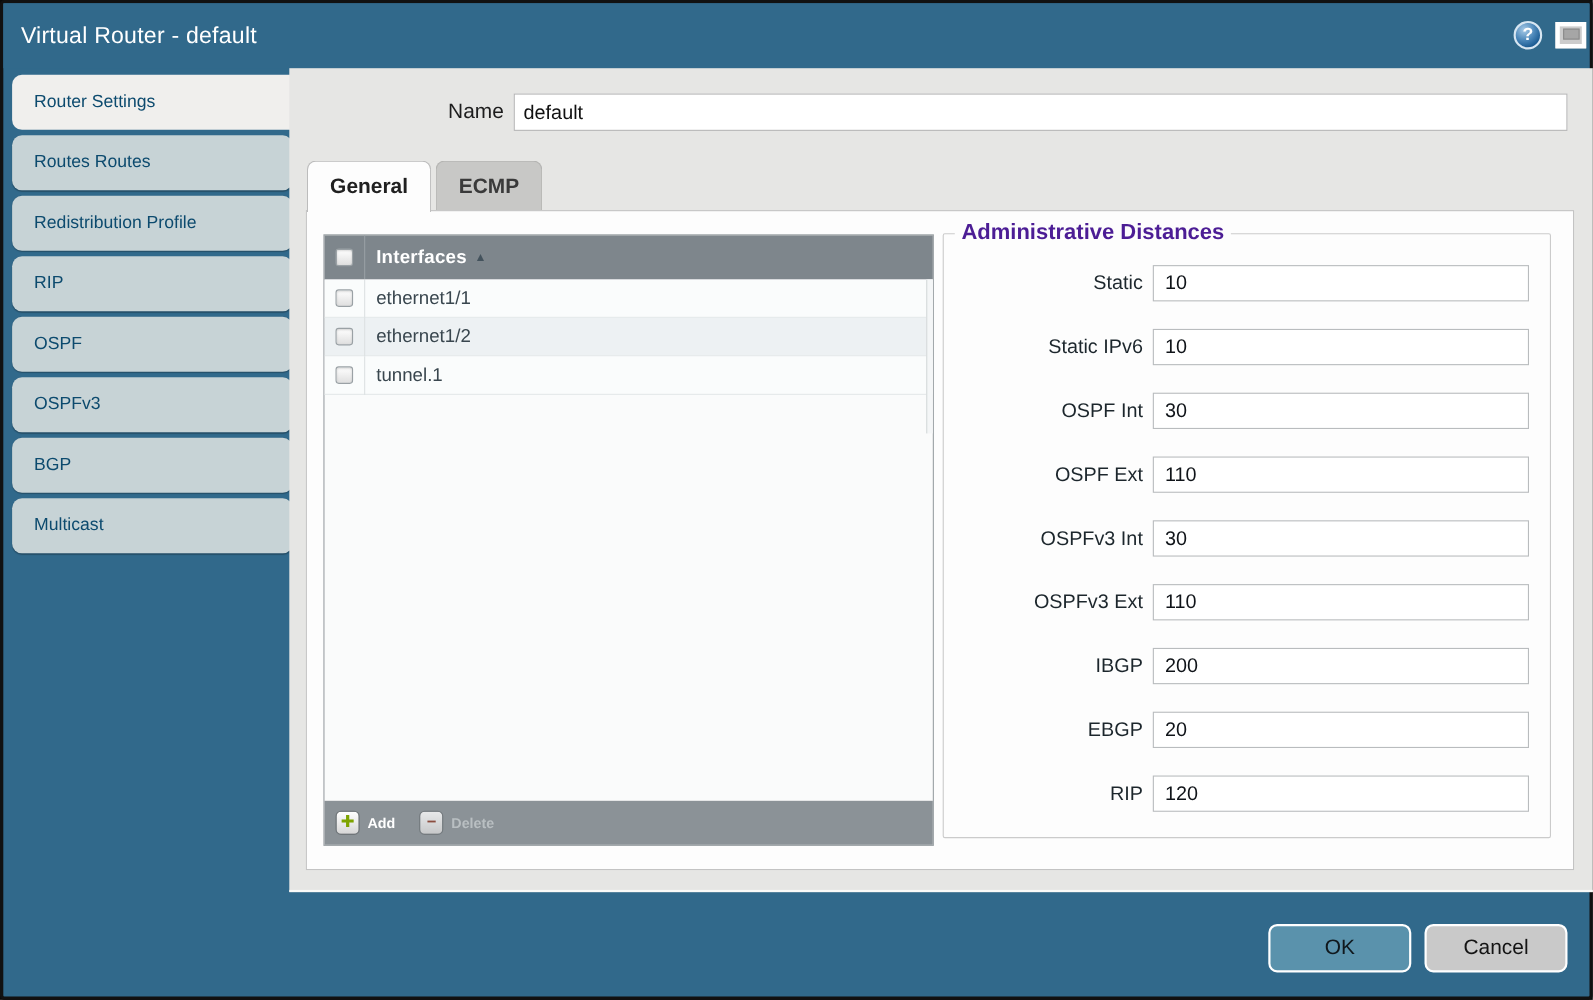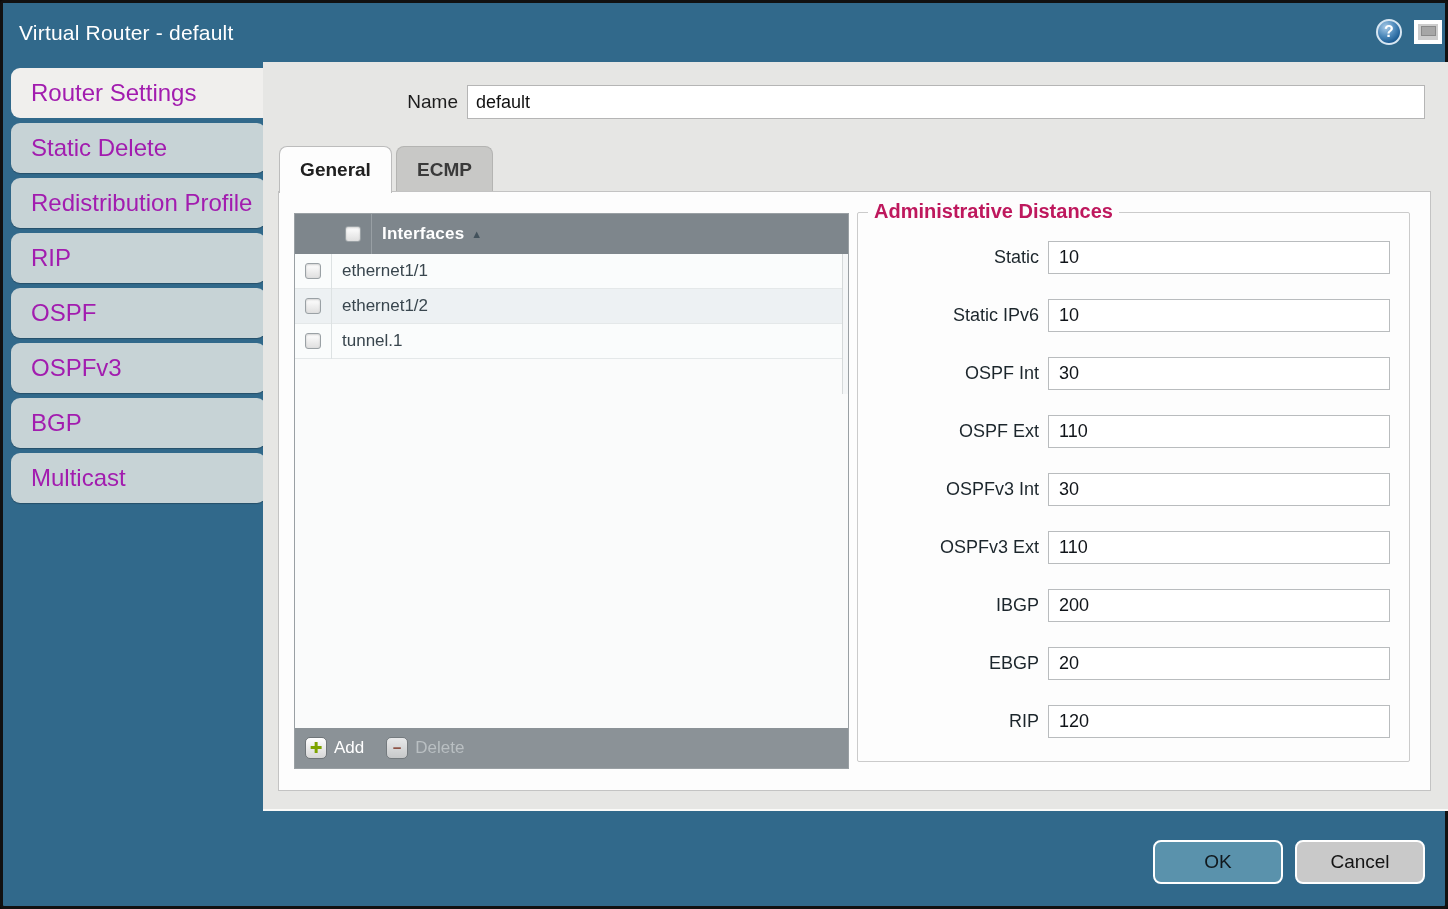--- a/index.html
+++ b/index.html
@@ -42,21 +42,21 @@
     background: #a6a6a6; border: 1px solid #8a8a8a;
   }
   
   .sidebar {
     position: absolute; left: 8px; top: 65px; width: 255px;
   }
   .side-item {
     height: 50px; margin-bottom: 5px;
     background: #C7D3D6;
     border-radius: 9px;
-    color: #a21caf; font-size: 24px;
+    color: #0c4a6e; font-size: 16px;
     line-height: 50px; padding-left: 20px;
     cursor: pointer;
     box-shadow: 0 1px 1px rgba(0,0,0,.25);
   }
   .side-item.active {
     background: #F0EFED;
     border-radius: 9px 0 0 9px;
     box-shadow: none;
   }
   
@@ -102,21 +102,21 @@
     background: #fdfdfd; border: 1px solid #c3c3c3; z-index: 2;
   }
   
   .if-table {
     position: absolute; left: 15px; top: 21px; width: 555px; height: 556px;
     border: 1px solid #9aa0a4; background: #fafbfb;
   }
   .if-head {
     position: absolute; left: 0; top: 0; right: 0; height: 40px;
     background: #7E868C; color: #ffffff;
-    display: flex; align-items: center; padding-left: 40px;
+    display: flex; align-items: center;
   }
   .if-head .sep { width: 1px; height: 40px; background: #989fa4; margin-left: 10px; }
   .if-head-label { font-size: 17px; font-weight: 600; margin-left: 10px; letter-spacing: .2px; cursor: pointer; }
   .sort-arrow { font-size: 11px; color: #43525c; margin-left: 7px; cursor: pointer; }
   .checkbox {
     width: 16px; height: 16px; flex: 0 0 16px;
     background: linear-gradient(#ffffff, #dfdfdf);
     border: 1px solid #9aa1a5; border-radius: 3px;
     box-shadow: inset 0 1px 2px rgba(0,0,0,.18);
     margin-left: 10px; cursor: pointer;
@@ -142,34 +142,34 @@
   .tool-btn { display: flex; align-items: center; cursor: pointer; margin-left: 10px; }
   .tool-icon {
     width: 22px; height: 22px; border-radius: 5px;
     background: linear-gradient(#ffffff, #d6d6d6);
     border: 1px solid #6f7579;
     text-align: center; line-height: 20px;
     font-size: 15px; font-weight: bold;
   }
   .tool-icon.plus { color: #7EA400; }
   .tool-icon.minus { color: #8B3C2A; opacity: .8; }
-  .tool-label { font-size: 17px; margin-left: 7px; }
+  .tool-label { font-size: 13px; margin-left: 7px; font-weight: bold; }
   .tool-btn.add .tool-label { color: #ffffff; }
   .tool-btn.delete { cursor: default; margin-left: 22px; }
   .tool-btn.delete .tool-label { color: #b9bfc2; }
   
   .ad-fieldset {
     position: absolute; left: 578px; top: 20px; width: 553px; height: 550px;
     border: 1px solid #cbcbcb; border-radius: 2px;
     background: #fdfdfd; padding-top: 28px;
   }
   .ad-legend {
     position: absolute; left: 10px; top: -13px;
     background: #fdfdfd; padding: 0 6px;
-    font-size: 20px; font-weight: bold; color: #be185d;
+    font-size: 20px; font-weight: bold; color: #4c1d95;
   }
   .ad-row { display: flex; align-items: center; height: 33px; margin-bottom: 25px; }
   .ad-label {
     width: 190px; text-align: right; padding-right: 9px;
     font-size: 18px; color: #1c262c;
   }
   .ad-input {
     width: 342px; height: 33px;
     border: 1px solid #b9bcbe; background: #ffffff;
     font-family: "Liberation Sans", sans-serif;
@@ -191,21 +191,21 @@
 <div class="dialog">
 
   <div class="titlebar">
     <div class="title">Virtual Router - default</div>
     <div class="help-icon">?</div>
     <div class="win-icon"></div>
   </div>
 
   <div class="sidebar">
     <div class="side-item active">Router Settings</div>
-    <div class="side-item">Static Delete</div>
+    <div class="side-item">Routes Routes</div>
     <div class="side-item">Redistribution Profile</div>
     <div class="side-item">RIP</div>
     <div class="side-item">OSPF</div>
     <div class="side-item">OSPFv3</div>
     <div class="side-item">BGP</div>
     <div class="side-item">Multicast</div>
   </div>
 
   <div class="content">
 

